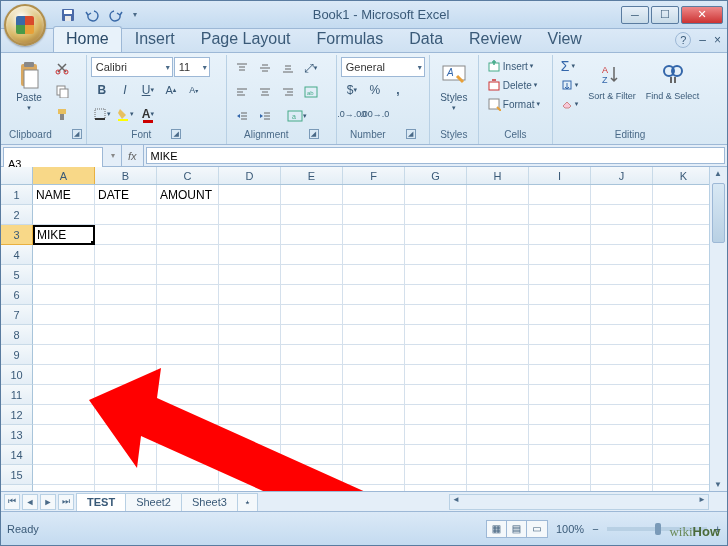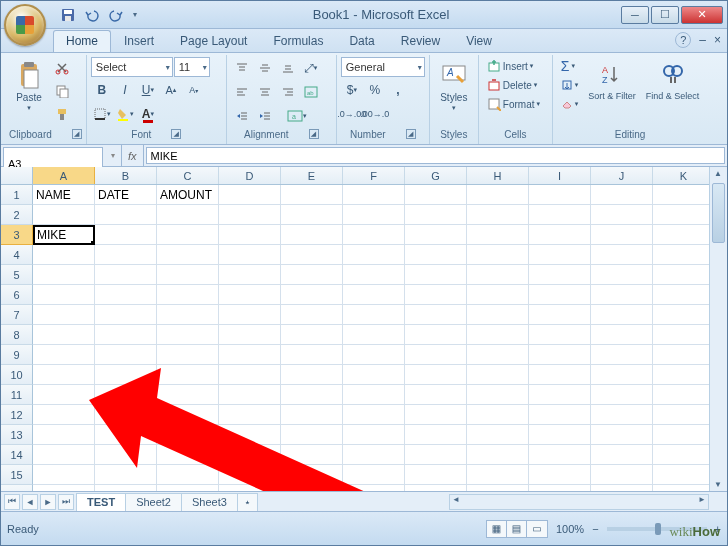--- a/index.html
+++ b/index.html
@@ -12,21 +12,21 @@
 .office-btn::after { content:""; width:18px; height:18px; background:conic-gradient(#d94a2b 0 90deg,#e8a038 90deg 180deg,#4a9a48 180deg 270deg,#3a6aa8 270deg); border-radius:2px; }
 .qat { margin-left:52px; display:flex; gap:2px; align-items:center; }
 .qat-btn { width:22px; height:22px; display:flex; align-items:center; justify-content:center; border-radius:2px; }
 .title-text { flex:1; text-align:center; font-size:13px; color:#3a5a78; }
 .win-controls { display:flex; gap:2px; }
 .win-btn { width:28px; height:18px; border:1px solid #5a7ca0; background:linear-gradient(#e8f0f8,#c8dbe8); border-radius:2px; display:flex; align-items:center; justify-content:center; font-size:11px; color:#3a5a78; }
 .win-btn.close { background:linear-gradient(#e88,#c33); color:#fff; width:42px; }
 
 
 .tab-strip { height:24px; background:linear-gradient(#dbe9f7,#cfe1f2); display:flex; align-items:flex-end; padding-left:52px; border-bottom:1px solid #9db8d6; position:relative; }
-.tab { padding:3px 12px 4px; font-size:12px; color:#3a5a78; border:1px solid transparent; border-bottom:none; cursor:pointer; }
+.tab { padding:3px 12px 4px; font-size:16px; color:#3a5a78; border:1px solid transparent; border-bottom:none; cursor:pointer; }
 .tab.active { background:#e8f2fa; border-color:#9db8d6; border-radius:3px 3px 0 0; color:#2a4a68; }
 .tab-right { position:absolute; right:6px; top:3px; display:flex; gap:8px; align-items:center; color:#3a5a78; font-size:11px; }
 .tab-right span { width:16px; height:16px; display:flex; align-items:center; justify-content:center; border:1px solid #9db8d6; border-radius:50%; }
 
 
 .ribbon { height:92px; background:linear-gradient(#e8f2fa,#d8e8f4); border-bottom:1px solid #9db8d6; display:flex; padding:2px 4px 0; }
 .group { border-right:1px solid #b8d0e4; padding:2px 4px; display:flex; flex-direction:column; position:relative; }
 .group-body { flex:1; display:flex; gap:2px; align-items:flex-start; }
 .group-label { font-size:10px; color:#4a6a88; text-align:center; padding:0 0 2px; height:14px; display:flex; justify-content:center; align-items:center; gap:20px; }
 .group-label .launcher { width:10px; height:10px; border:1px solid #7a9ab8; font-size:7px; display:flex; align-items:center; justify-content:center; color:#4a6a88; }
@@ -184,21 +184,21 @@
       </div>
       <div class="group-label">
           <span>Clipboard</span>
           <span class="launcher">◢</span>
         </div>
     </div>
 
     <div class="group" style="min-width:140px">
       <div class="group-body" style="flex-direction:column;gap:2px">
         <div class="row">
-          <div class="combo" style="width:82px">Select</div>
+          <div class="combo" style="width:82px">Calibri</div>
           <div class="combo" style="width:36px">11</div>
         </div>
         <div class="row">
           <div class="sm-btn">
               <b>B</b>
             </div>
           <div class="sm-btn">
               <i>I</i>
             </div>
           <div class="sm-btn">

